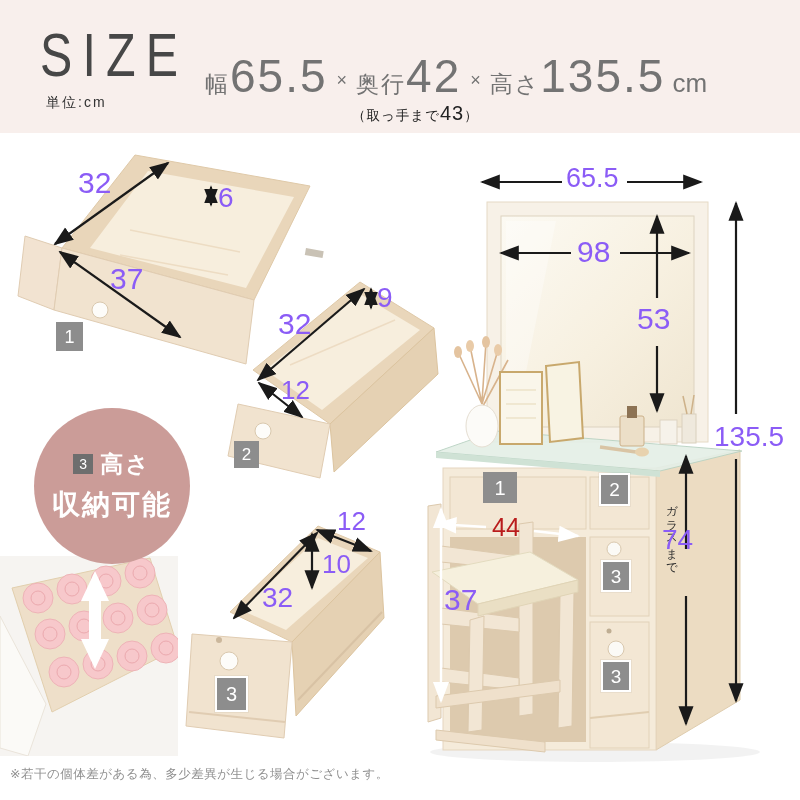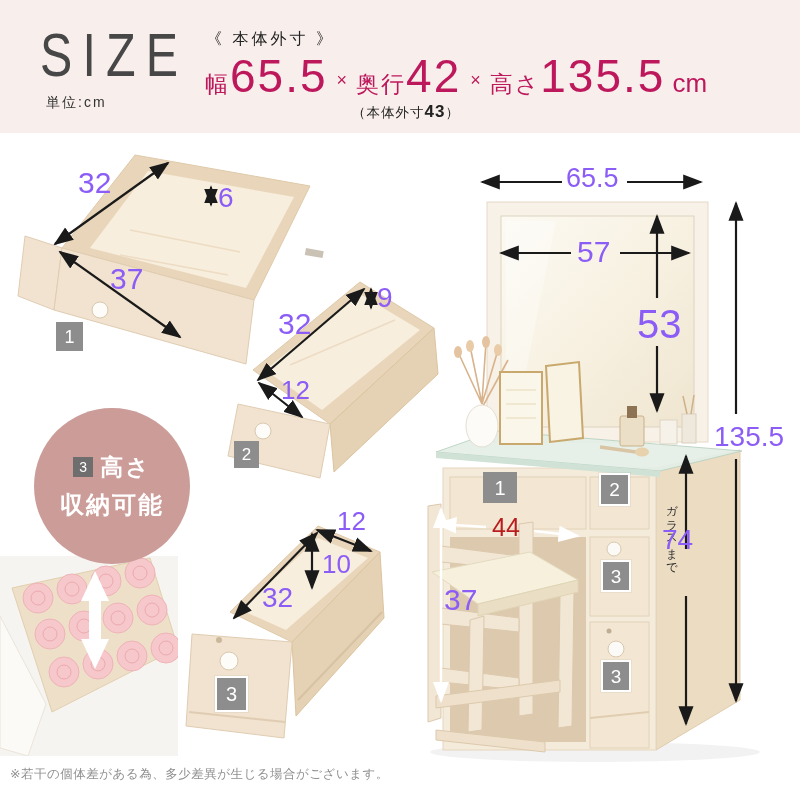--- a/index.html
+++ b/index.html
@@ -5,46 +5,46 @@
   html,body{margin:0;padding:0;background:#fff;}
   #stage{position:relative;width:800px;height:800px;background:#ffffff;overflow:hidden;
          font-family:"Liberation Sans","DejaVu Sans",sans-serif;color:#1b1b1b;}
   .abs{position:absolute;}
   
   .banner{left:0;top:0;width:800px;height:133px;background:#f8efec;}
   .size-title{left:40px;top:24px;font-size:62px;font-weight:100;letter-spacing:13px;color:#474747;
               transform:scaleX(.78);transform-origin:left top;line-height:1;}
   .unit-note{left:46px;top:94px;font-size:14px;letter-spacing:2px;color:#333;}
   .spec-label{left:206px;top:29px;font-size:16px;letter-spacing:3px;color:#222;}
-  .dims-row{left:205px;top:50px;white-space:nowrap;line-height:52px;color:#be185d;}
+  .dims-row{left:205px;top:50px;white-space:nowrap;line-height:52px;color:#737373;}
   .dims-row .lbl{font-size:23px;font-weight:500;letter-spacing:2px;}
   .dims-row .val{font-size:46px;font-weight:400;letter-spacing:2px;}
   .dims-row .x{font-size:18px;margin:0 9px;vertical-align:6px;}
   .dims-row .unit{font-size:26px;margin-left:7px;}
   .handle-note{left:352px;top:102px;font-size:13.5px;color:#222;letter-spacing:1px;}
-  .handle-note .hv{font-size:17px;font-weight:700;}
+  .handle-note .hv{font-size:20px;font-weight:400;}
   
   .dim{font-weight:400;color:#8b5cf6;line-height:1;}
   .dim.white{color:#b91c1c;}
   .vtext{writing-mode:vertical-rl;font-size:11.5px;letter-spacing:1.5px;color:#2e2e2e;}
   
   .badge{background:#8d8d8d;color:#fff;display:flex;align-items:center;justify-content:center;
          font-weight:400;line-height:1;}
   .badge.bordered{border:2px solid #ffffff;box-shadow:0 0 0 1px rgba(0,0,0,.04);}
   
   .callout{left:34px;top:408px;width:156px;height:156px;border-radius:50%;background:#cb9c98;
            display:flex;flex-direction:column;align-items:center;justify-content:center;color:#fff;}
   .callout .row1{display:flex;align-items:center;gap:7px;margin-bottom:2px;}
   .callout .row1 .cbadge{width:20px;height:20px;background:#6e6e6e;display:flex;align-items:center;
                          justify-content:center;font-size:14px;}
   .callout .row1 .clabel{font-size:23px;font-weight:700;letter-spacing:2px;}
   .callout .row2{display:flex;align-items:center;line-height:1;}
   .callout .row2 .cval{font-size:56px;font-weight:300;letter-spacing:1px;}
   .callout .row2 .cunit{display:flex;flex-direction:column;margin-left:5px;font-size:13.5px;line-height:1.15;}
-  .callout .row3{font-size:24px;font-weight:700;letter-spacing:2px;margin-top:4px;}
+  .callout .row3{font-size:28px;font-weight:700;letter-spacing:2px;margin-top:4px;}
   .footnote{left:10px;top:766px;font-size:12.5px;color:#8f8f8f;letter-spacing:.5px;text-align:right;}
 </style>
 </head>
 <body>
 
 <div id="stage">
 
   <svg class="abs" style="left:0;top:0" width="800" height="800" viewBox="0 0 800 800">
     <defs>
       <marker id="mB" viewBox="0 0 10 10" markerWidth="9" markerHeight="9" refX="9" refY="5" orient="auto-start-reverse">
@@ -221,26 +221,25 @@
     <g stroke="#ffffff" stroke-width="2.4" fill="none">
       <line x1="437" y1="524" x2="486" y2="527" marker-start="url(#mW)"></line>
       <line x1="534" y1="531" x2="578" y2="536" marker-end="url(#mW)"></line>
       <line x1="441" y1="509" x2="441" y2="701" marker-start="url(#mW)" marker-end="url(#mW)"></line>
     </g>
   </svg>
 
   <div class="abs banner"></div>
   <div class="abs size-title">SIZE</div>
   <div class="abs unit-note">単位:cm</div>
-  <div class="abs spec-label">《 本体外寸 》</div>
   <div class="abs dims-row">
     <span class="lbl">幅</span><span class="val">65.5</span><span class="x">×</span><span class="lbl">奥行</span><span class="val">42</span><span class="x">×</span><span class="lbl">高さ</span><span class="val">135.5</span><span class="unit">cm</span>
   </div>
   <div class="abs handle-note">
-    <span>（本体外寸</span><span class="hv">43</span><span>）</span>
+    <span>（取っ手まで</span><span class="hv">43</span><span>）</span>
   </div>
 
   <div class="abs dim" style="left:78px;top:168px;font-size:30px">32</div>
   <div class="abs dim" style="left:218px;top:184px;font-size:28px">6</div>
   <div class="abs dim" style="left:110px;top:264px;font-size:30px">37</div>
   <div class="abs badge" style="left:56px;top:322px;width:27px;height:29px;font-size:18px">1</div>
 
   <div class="abs dim" style="left:278px;top:309px;font-size:30px">32</div>
   <div class="abs dim" style="left:377px;top:284px;font-size:28px">9</div>
   <div class="abs dim" style="left:281px;top:377px;font-size:26px">12</div>
@@ -253,22 +252,22 @@
 
   <div class="abs callout">
     <div class="row1">
       <span class="cbadge">3</span>
       <span class="clabel">高さ</span>
     </div>
     <div class="row3">収納可能</div>
   </div>
 
   <div class="abs dim" style="left:566px;top:165px;font-size:27px">65.5</div>
-  <div class="abs dim" style="left:577px;top:237px;font-size:30px">57</div>
-  <div class="abs dim" style="left:637px;top:304px;font-size:40px">53</div>
+  <div class="abs dim" style="left:577px;top:237px;font-size:30px">98</div>
+  <div class="abs dim" style="left:637px;top:304px;font-size:30px">53</div>
   <div class="abs dim" style="left:714px;top:423px;font-size:28px">135.5</div>
   <div class="abs dim white" style="left:492px;top:515px;font-size:25px">44</div>
   <div class="abs dim" style="left:444px;top:585px;font-size:30px">37</div>
   <div class="abs vtext" style="left:664px;top:497px">ガラスまで</div>
   <div class="abs dim" style="left:662px;top:526px;font-size:28px">74</div>
 
   <div class="abs badge" style="left:483px;top:472px;width:34px;height:31px;font-size:20px">1</div>
   <div class="abs badge bordered" style="left:599px;top:473px;width:27px;height:29px;font-size:19px">2</div>
   <div class="abs badge bordered" style="left:601px;top:560px;width:26px;height:28px;font-size:19px">3</div>
   <div class="abs badge bordered" style="left:601px;top:660px;width:26px;height:28px;font-size:19px">3</div>

